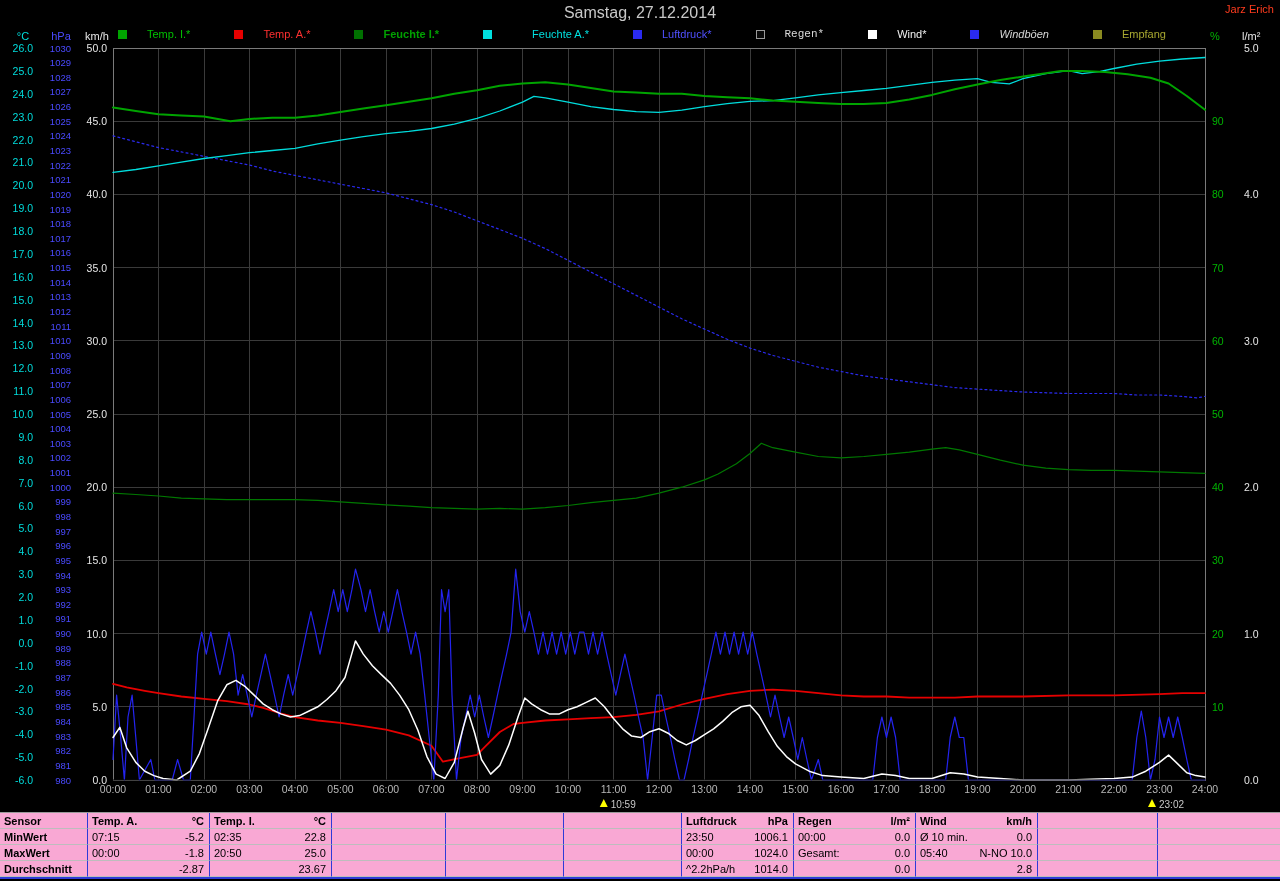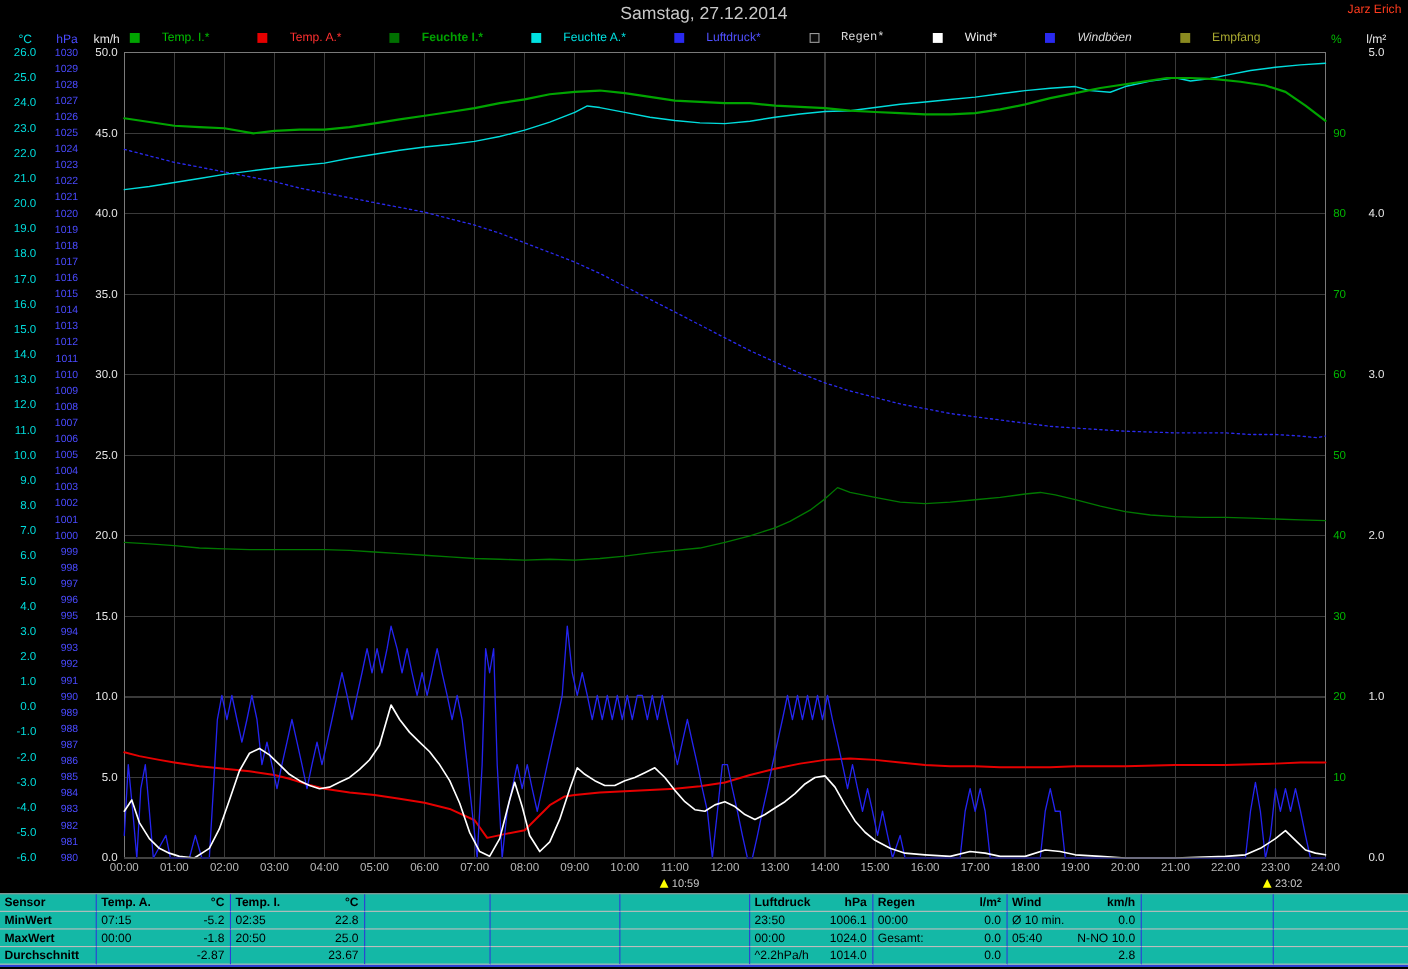--- a/index.html
+++ b/index.html
@@ -5,21 +5,21 @@
   *{margin:0;padding:0;box-sizing:border-box}
   html,body{width:1280px;height:881px;background:#000;font-family:"Liberation Sans",sans-serif;overflow:hidden}
   body{position:relative}
   #titlebar{position:absolute;top:4px;left:0;width:100%;text-align:center;font-size:16px;color:#c8c8c8}
   #author{position:absolute;top:3px;right:6px;font-size:11px;color:#ff3c1e}
   #legend{position:absolute;top:28px;left:118px;display:flex;gap:44px;align-items:center}
   .legend-item{display:flex;align-items:center;gap:20px;font-size:11px;white-space:nowrap}
   .legend-box{width:9px;height:9px;display:inline-block}
   #plot-svg{position:absolute;top:0;left:0;display:block}
   svg text{font-family:"Liberation Sans",sans-serif}
-  #info-table{position:absolute;top:812px;left:0;width:1280px;background:#14b8a6;display:grid;
+  #info-table{position:absolute;top:812px;left:0;width:1280px;background:#f9a8d4;display:grid;
     grid-template-columns:88px 122px 122px 114px 118px 118px 112px 122px 122px 120px 122px;
     grid-auto-rows:16px;border-top:1px solid #9a9a9a;border-bottom:2px solid #2e3bd8;
     font-size:11px;color:#000}
   .t-cell{display:flex;justify-content:space-between;align-items:center;padding:0 5px 0 4px;
     border-right:1px solid #2e3bd8;border-bottom:1px solid #bdbdbd;white-space:nowrap;overflow:hidden}
   .t-cell.last-col{border-right:none}
   .bold{font-weight:bold}
 </style>
 </head>
 <body>
@@ -34,21 +34,21 @@
     <span class="legend-item">
       <span class="legend-box" style="background: rgb(230, 0, 0);"></span>
       <span style="color: rgb(255, 48, 48);">Temp. A.*</span>
     </span>
     <span class="legend-item">
       <span class="legend-box" style="background: rgb(0, 112, 0);"></span>
       <span style="color: rgb(0, 160, 0); font-weight: bold;">Feuchte I.*</span>
     </span>
     <span class="legend-item">
       <span class="legend-box" style="background: rgb(0, 224, 224);"></span>
-      <span style="color: rgb(0, 224, 224);">Feuchte A.*</span>
+      <span style="color: rgb(0, 224, 224); margin-left: 20px;">Feuchte A.*</span>
     </span>
     <span class="legend-item">
       <span class="legend-box" style="background: rgb(42, 42, 240);"></span>
       <span style="color: rgb(80, 80, 255);">Luftdruck*</span>
     </span>
     <span class="legend-item">
       <span class="legend-box" style="background: rgb(10, 10, 10); border: 1px solid rgb(154, 154, 154);"></span>
       <span style="color: rgb(216, 216, 216); font-family: Liberation Mono, monospace;">Regen*</span>
     </span>
     <span class="legend-item">

